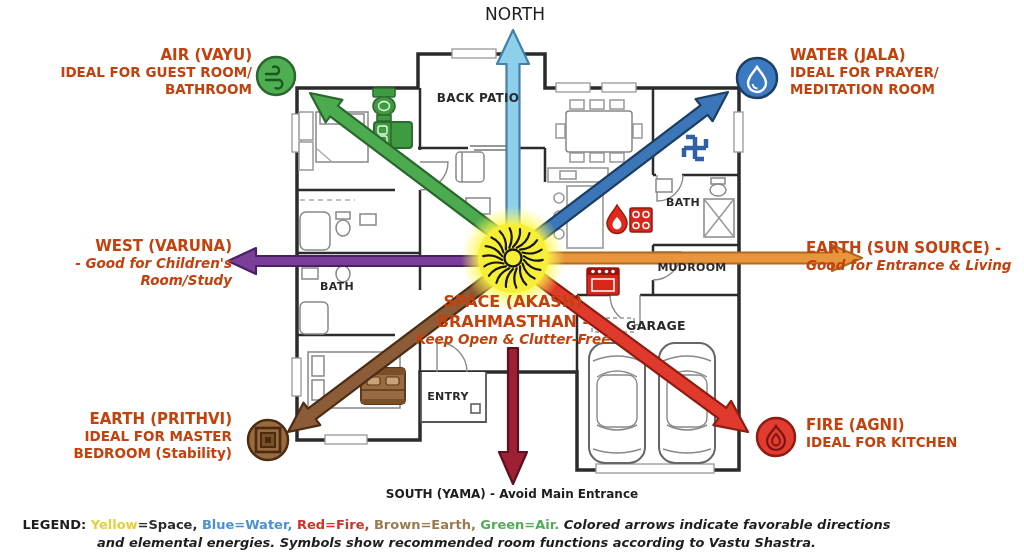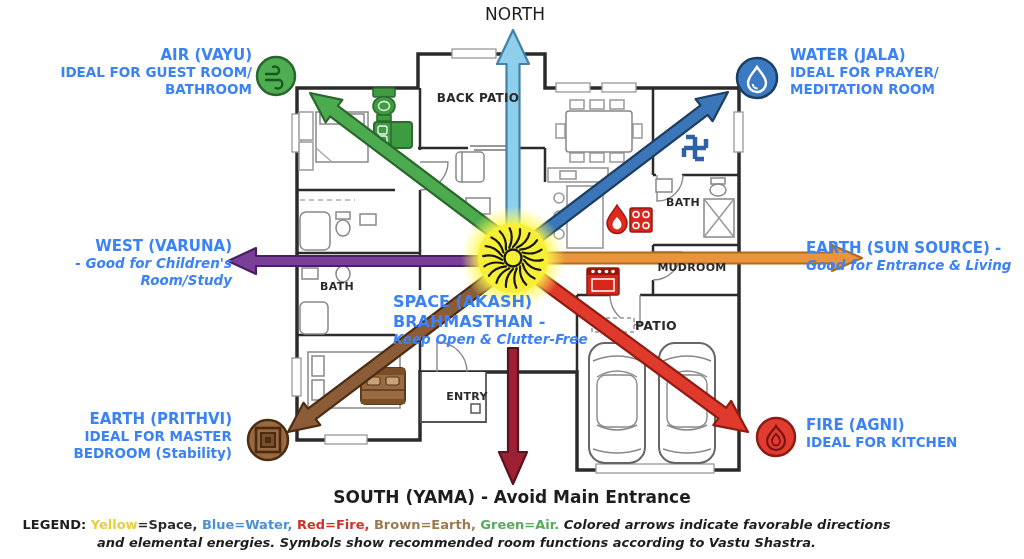--- a/index.html
+++ b/index.html
@@ -1,44 +1,44 @@
 <!DOCTYPE html>
 <html><head>
 <meta charset="utf-8">
 <style>
   html,body{margin:0;padding:0;background:#e9e9e9;}
   .canvas{
     position:relative;width:1024px;height:559px;background:#ffffff;
     font-family:"DejaVu Sans", sans-serif;overflow:hidden;margin:0 auto;
   }
   .plan-svg{position:absolute;left:0;top:0;}
-  .lbl{position:absolute;color:#3b82f6;font-weight:bold;line-height:1.22;}
+  .lbl{position:absolute;color:#c2410c;font-weight:bold;line-height:1.22;}
   .lbl .t1{font-size:15px;}
   .lbl .t2{font-size:13.5px;}
   .lbl .t2.it{font-style:italic;}
   .ralign{text-align:right;}
   .lalign{text-align:left;}
-  .calign{}
+  .calign{text-align:center;}
   .north-lbl{left:450px;top:4px;width:130px;text-align:center;font-size:17px;font-weight:normal;color:#1d1d1d;}
   .air-lbl{left:42px;top:46px;width:210px;}
   .water-lbl{left:790px;top:46px;width:225px;}
   .west-lbl{left:0px;top:237px;width:232px;}
   .east-lbl{left:806px;top:239px;width:216px;}
   .space-lbl{left:393px;top:292px;width:240px;}
   .space-lbl .t1{font-size:16px;}
   .earth-lbl{left:22px;top:410px;width:210px;}
   .fire-lbl{left:806px;top:416px;width:216px;}
-  .south-lbl{left:312px;top:487px;width:400px;text-align:center;font-size:17px;font-weight:bold;color:#1d1d1d;}
+  .south-lbl{left:312px;top:487px;width:400px;text-align:center;font-size:12px;font-weight:bold;color:#1d1d1d;}
   .room-lbl{position:absolute;color:#2a2a2a;font-weight:600;letter-spacing:.3px;text-align:center;}
   .room-patio{left:423px;top:91px;width:110px;font-size:12px;}
   .room-bath-right{left:658px;top:196px;width:50px;font-size:11px;}
   .room-bath-left{left:312px;top:280px;width:50px;font-size:11px;}
   .room-mudroom{left:657px;top:261px;width:70px;font-size:11px;}
   .room-garage{left:621px;top:318px;width:70px;font-size:12.5px;}
-  .room-entry{left:422px;top:390px;width:52px;font-size:11px;margin-left:19px;}
+  .room-entry{left:422px;top:390px;width:52px;font-size:11px;}
   .legend{position:absolute;left:0;top:516px;width:913px;text-align:center;font-size:13px;font-weight:bold;color:#1d1d1d;line-height:1.35;}
   .legend .l2{font-style:italic;}
   .legend span.it{font-style:italic;}
 </style>
 </head>
 <body>
 
 <div class="canvas">
 
   <svg class="plan-svg" width="1024" height="559" viewBox="0 0 1024 559">
@@ -321,21 +321,21 @@
     <div class="t2">IDEAL FOR MASTER</div>
     <div class="t2">BEDROOM (Stability)</div>
   </div>
 
   <div class="lbl south-lbl">SOUTH (YAMA) - Avoid Main Entrance</div>
 
   <div class="room-lbl room-patio">BACK PATIO</div>
   <div class="room-lbl room-bath-right">BATH</div>
   <div class="room-lbl room-bath-left">BATH</div>
   <div class="room-lbl room-mudroom">MUDROOM</div>
-  <div class="room-lbl room-garage">PATIO</div>
+  <div class="room-lbl room-garage">GARAGE</div>
   <div class="room-lbl room-entry">ENTRY</div>
 
   <div class="legend">
     <div class="l1"><span style="color: rgb(29, 29, 29);">LEGEND: </span><span style="color: rgb(228, 207, 60);">Yellow</span><span style="color: rgb(42, 42, 42);">=Space, </span><span style="color: rgb(74, 144, 214);">Blue=Water, </span><span style="color: rgb(207, 50, 39);">Red=Fire, </span><span style="color: rgb(156, 122, 80);">Brown=Earth, </span><span style="color: rgb(86, 171, 90);">Green=Air.</span><span class="it" style="color: rgb(29, 29, 29);"> Colored arrows indicate favorable directions</span></div>
     <div class="l2">and elemental energies. Symbols show recommended room functions according to Vastu Shastra.</div>
   </div>
 
 </div>
 
 </body></html>

